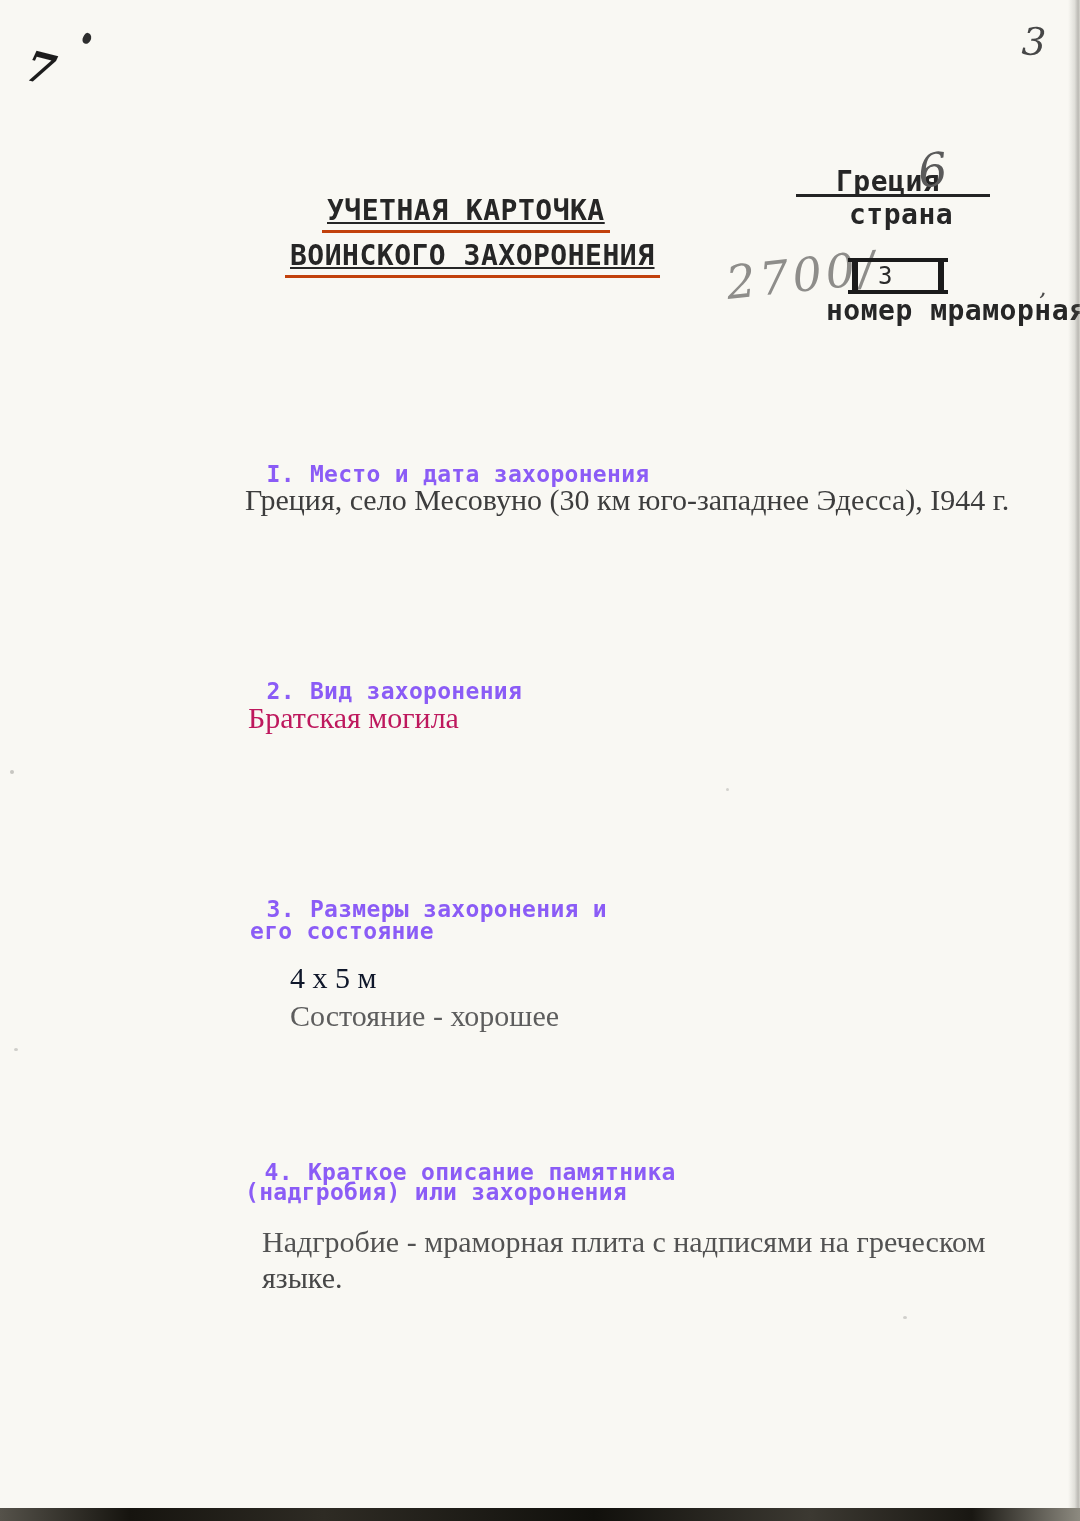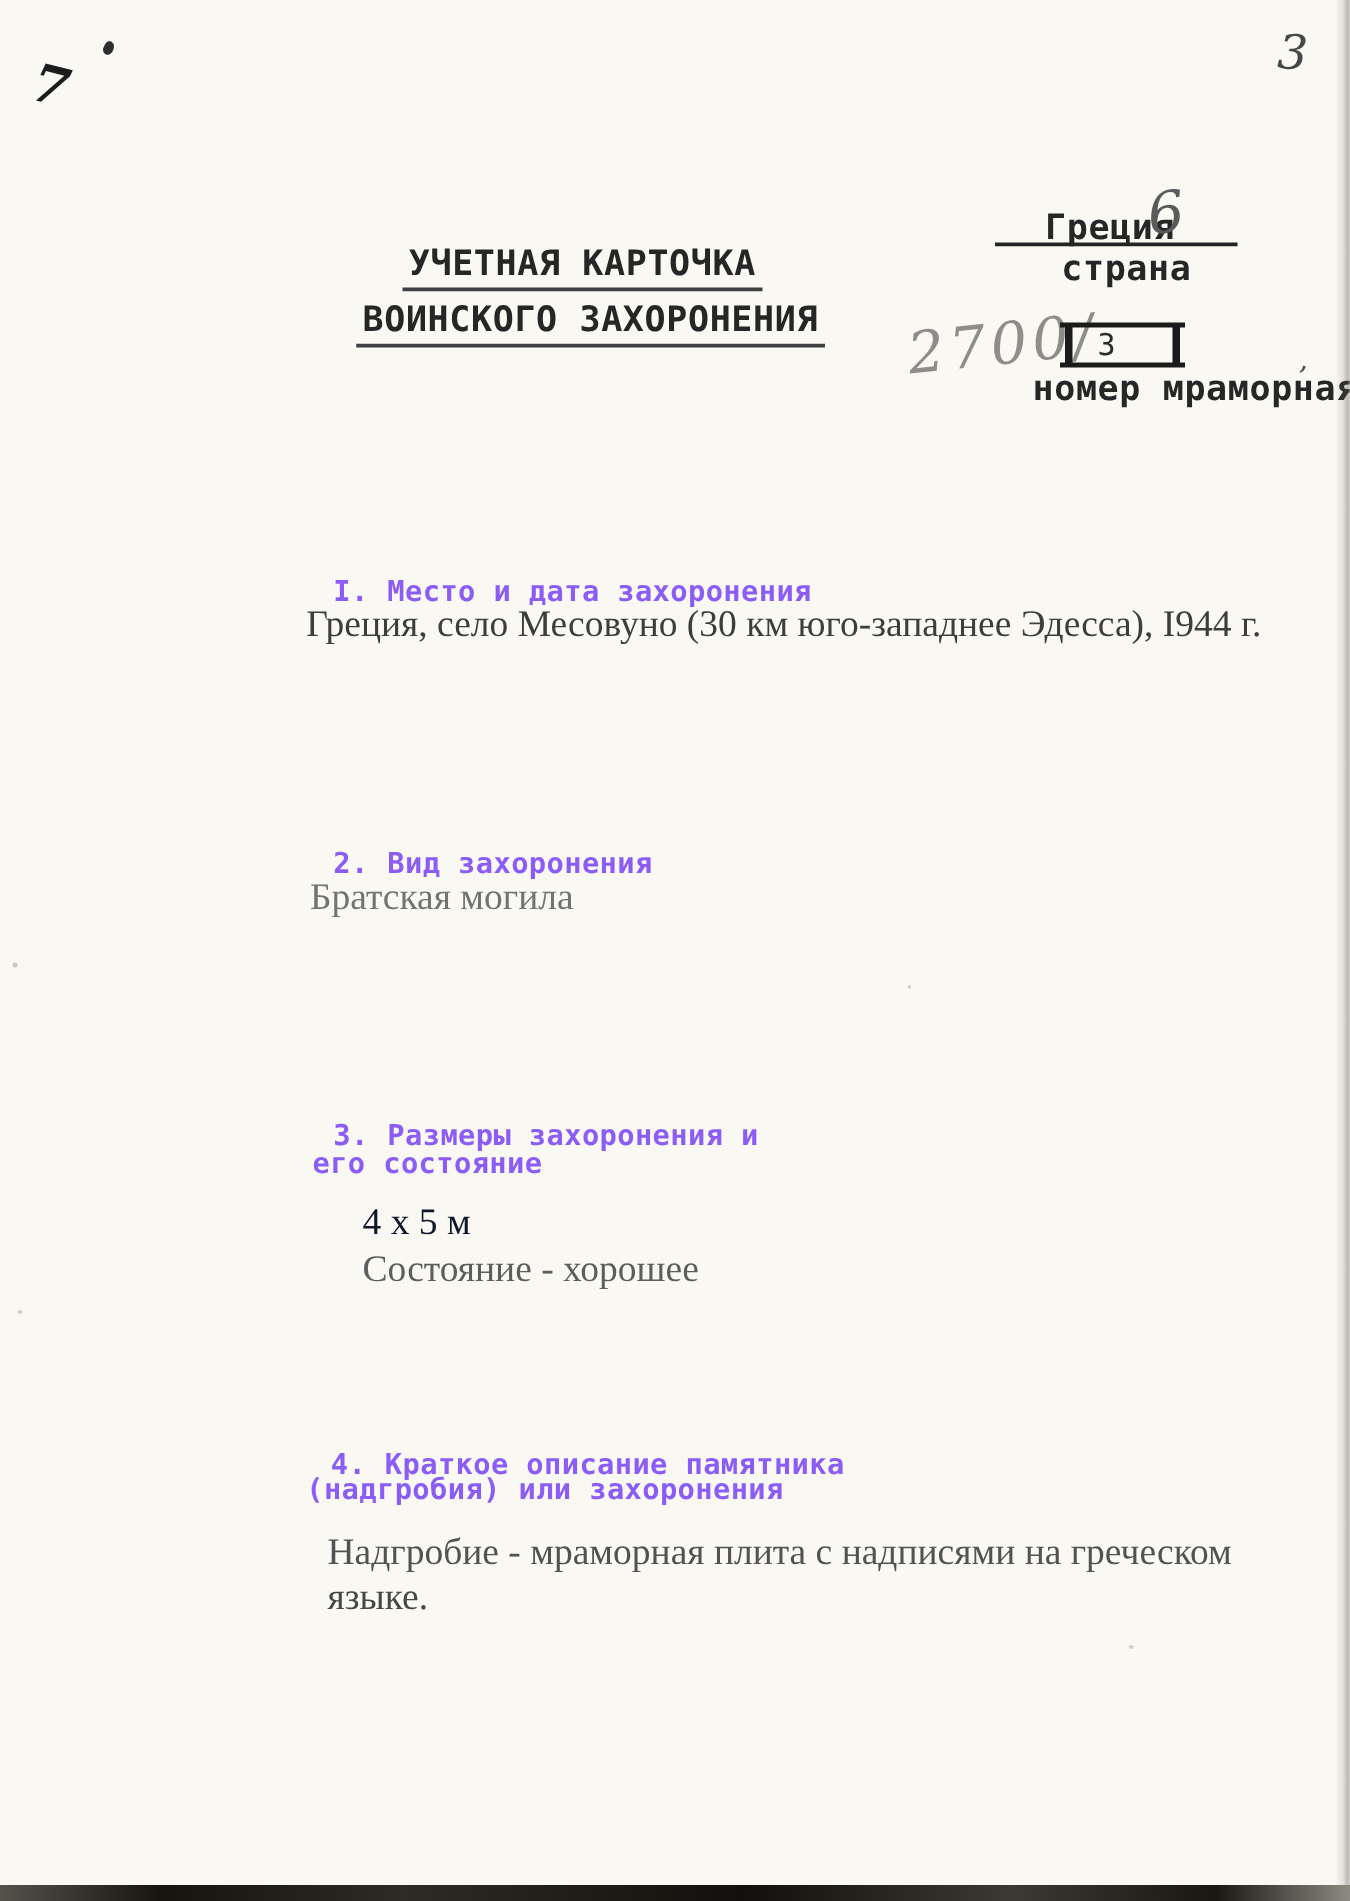--- a/index.html
+++ b/index.html
@@ -10,21 +10,21 @@
     background:#f9f8f3;
     overflow:hidden;
     font-family:"DejaVu Sans Mono","Liberation Mono",monospace;
   }
   .line { position:absolute; white-space:pre; line-height:1.1; }
 
   
   .t-bold   { font-size:28px; font-weight:bold; color:#262626; letter-spacing:.5px; }
   .t-head   { font-size:23px; font-weight:bold; color:#8b5cf6; letter-spacing:.3px; }
   .t-body   { font-size:30px; font-weight:normal; letter-spacing:0;font-family:Liberation Serif, serif; }
-  .underlined { border-bottom:3px solid #404040; padding:0 5px 3px 5px; }
+  .underlined { border-bottom:3px solid #c2410c; padding:0 5px 3px 5px;text-decoration:underline; }
   .sec-num { margin-right:15px; }
 
   
   .hand { position:absolute; font-family:"DejaVu Serif","Liberation Serif",serif; font-style:italic; }
   .hand-seven  { left:26px;  top:44px;  font-size:42px; font-weight:bold; color:#1c1c1c; transform:rotate(14deg); }
   .hand-page3  { left:1022px; top:20px; font-size:38px; color:#474747; transform:rotate(3deg); }
   .hand-letter { left:918px; top:143px; font-size:46px; color:#5a5a5a; transform:rotate(-6deg); }
   .hand-prefix { left:726px; top:248px; font-size:46px; color:#8e8d8a; transform:rotate(-6deg); letter-spacing:4px; }
 
   
@@ -90,21 +90,21 @@
   <div class="apostrophe">’</div>
 
   <div class="line t-head" style="left:210px; top:437px;">
     <span class="sec-num">I.</span><span>Место и дата захоронения</span>
   </div>
   <div class="line t-body" style="left:245px; top:483px; color:#3d3d3d;">Греция, село Месовуно (30 км юго-западнее Эдесса), I944 г.</div>
 
   <div class="line t-head" style="left:210px; top:654px;">
     <span class="sec-num">2.</span><span>Вид захоронения</span>
   </div>
-  <div class="line t-body" style="left:248px; top:701px; color:#737373;">Братская могила</div>
+  <div class="line t-body" style="left:248px; top:701px; color:#be185d;">Братская могила</div>
 
   <div class="line t-head" style="left:210px; top:872px;">
     <span class="sec-num">3.</span><span>Размеры захоронения и</span>
   </div>
   <div class="line t-head" style="left:250px; top:919px;">его состояние</div>
   <div class="line t-body" style="left:290px; top:961px; color:#0f172a;">4 х 5 м</div>
   <div class="line t-body" style="left:290px; top:999px; color:#5d5d5d;">Состояние - хорошее</div>
 
   <div class="line t-head" style="left:208px; top:1135px;">
     <span class="sec-num">4.</span><span>Краткое описание памятника</span>

